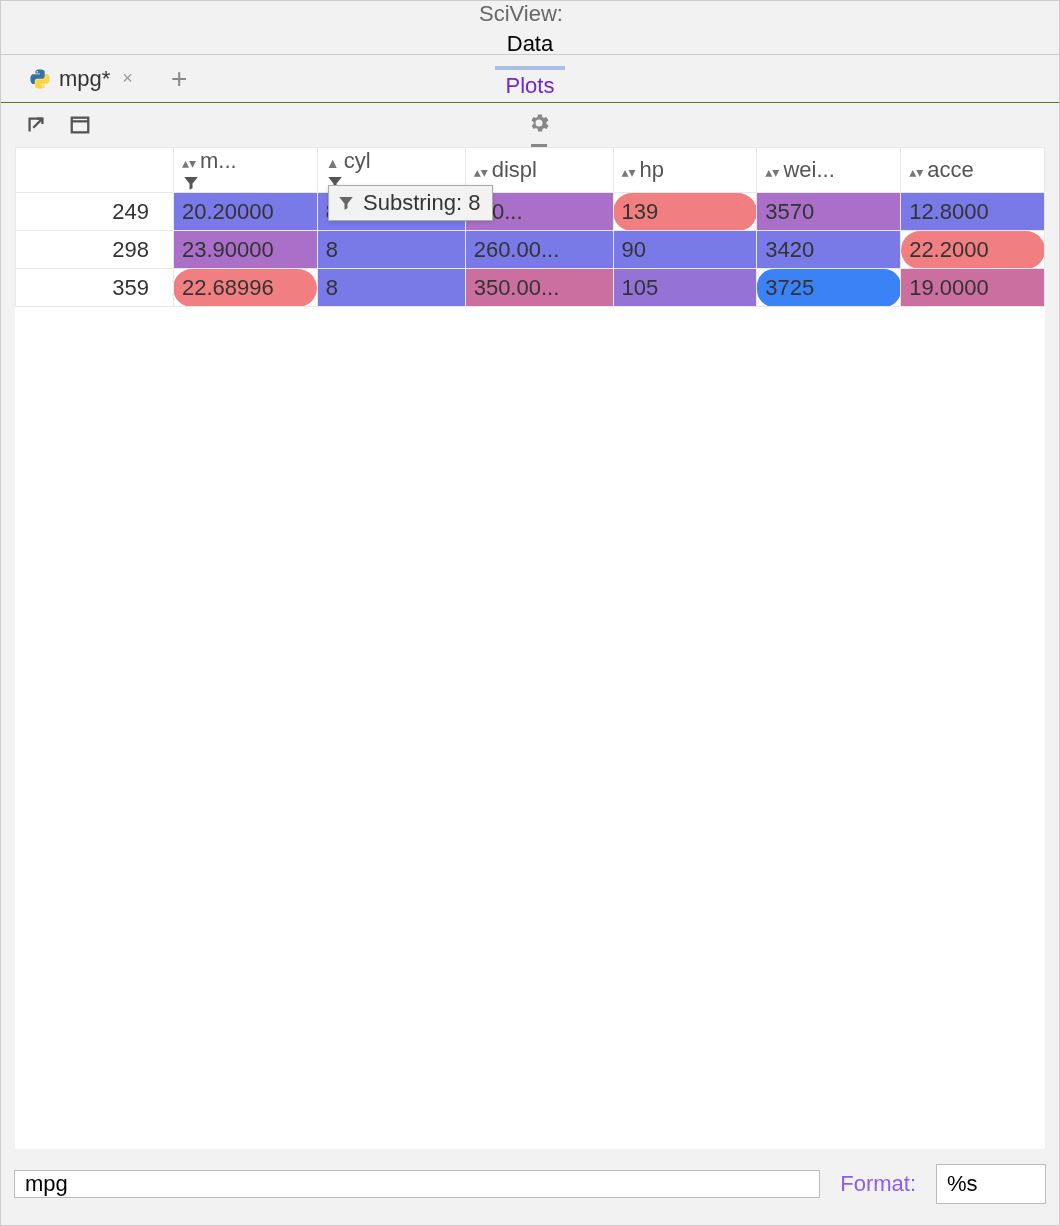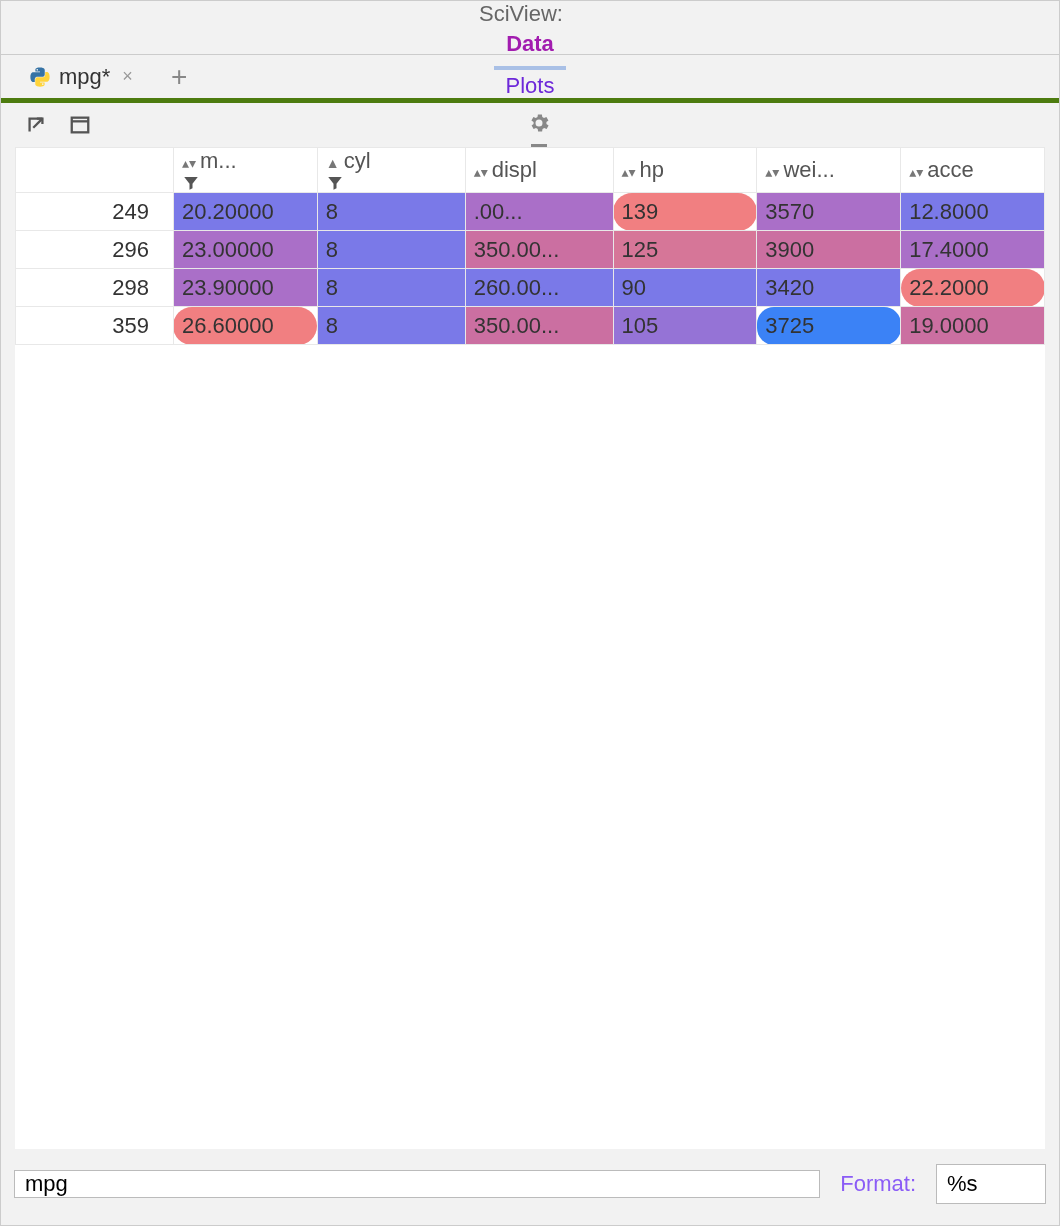--- a/index.html
+++ b/index.html
@@ -27,39 +27,38 @@
     color: #666;
     margin-right: 18px;
   }
   .topbar .tab {
     padding: 4px 18px 12px 18px;
     color: #6d28d9;
     cursor: pointer;
     position: relative;
   }
   .topbar .tab.active {
-    color: #a21caf;
-    font-weight: bold;
+    color: #000000;
   }
   .topbar .tab.active::after {
     content: "";
     position: absolute;
     left: 6px; right: 6px; bottom: -1px;
     height: 4px;
     background: #a9c0e6;
   }
   .topbar .spacer { flex: 1; }
   .topbar .icon { color: #888; margin-left: 18px; cursor: pointer; }
   
   .filetabs {
     display: flex;
     align-items: center;
     height: 48px;
     background: #f2f2f2;
-    border-bottom: 5px solid #4d7c0f;
+    border-bottom: 1px solid #4d7c0f;
     padding: 0 18px;
   }
   .filetab {
     display: flex;
     align-items: center;
     gap: 8px;
     padding: 4px 10px;
     cursor: pointer;
   }
   .filetab .pyicon { display: inline-flex; }
@@ -239,48 +238,47 @@
         <tr>
           <td class="rowidx">249</td>
           <td class="c-blue">20.20000</td>
           <td class="c-blue">8</td>
           <td class="c-purple">.00...</td>
           <td class="c-red">139</td>
           <td class="c-purple">3570</td>
           <td class="c-blue">12.8000</td>
         </tr>
         <tr>
-          <td class="rowidx">296</td>
-          <td class="c-purple">23.00000</td>
-          <td class="c-blue">8</td>
-          <td class="c-pink">350.00...</td>
-          <td class="c-pink2">125</td>
-          <td class="c-pink">3900</td>
-          <td class="c-purple">17.4000</td>
-        </tr>
-        <tr>
           <td class="rowidx">298</td>
           <td class="c-purple">23.90000</td>
           <td class="c-blue">8</td>
           <td class="c-blue">260.00...</td>
           <td class="c-blue">90</td>
           <td class="c-blue">3420</td>
           <td class="c-red">22.2000</td>
         </tr>
         <tr>
           <td class="rowidx">359</td>
-          <td class="c-red">26.60000</td>
+          <td class="c-red">22.68996</td>
           <td class="c-blue">8</td>
           <td class="c-pink">350.00...</td>
           <td class="c-violet">105</td>
           <td class="c-mauve">3725</td>
           <td class="c-pink">19.0000</td>
         </tr>
       </tbody>
   </table>
 
+  <div class="tooltip">
+    <span>
+      <svg width="18" height="18" viewBox="0 0 24 24" fill="#666">
+          <path d="M3 4h18l-7 9v6l-4 2v-8Z"></path>
+        </svg>
+    </span>
+    <span>Substring: 8</span>
+  </div>
 </div>
 
 <div class="bottombar">
   <input class="expr" value="mpg" style="">
   <span class="fmtlabel">Format:</span>
   <input class="fmt" value="%s" style="">
 </div>
 
 </body></html>

